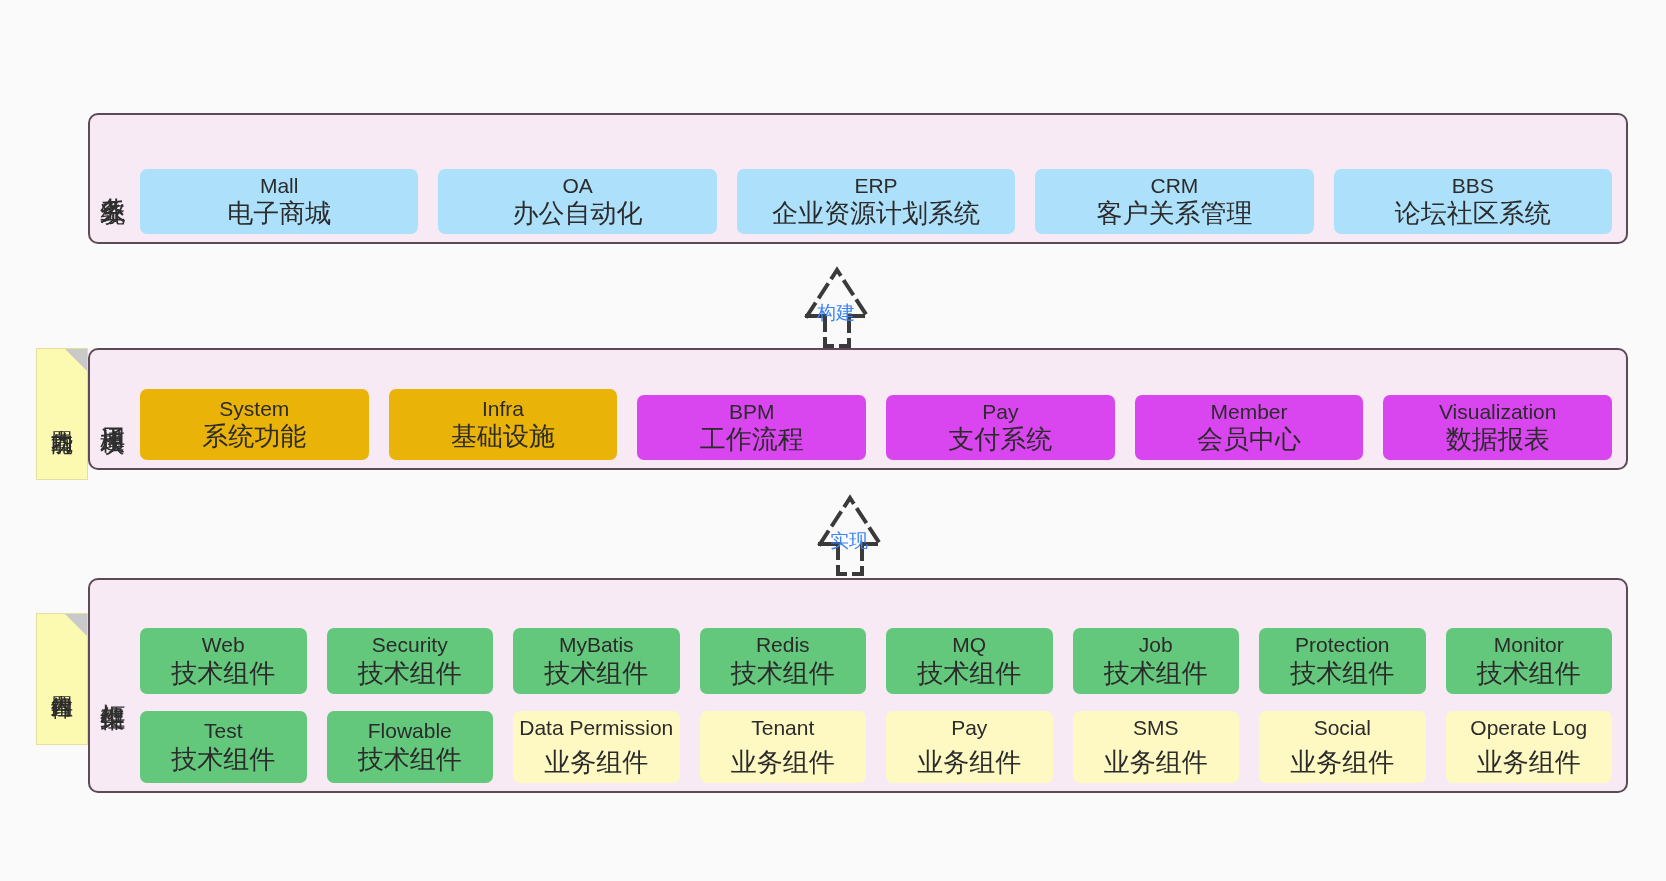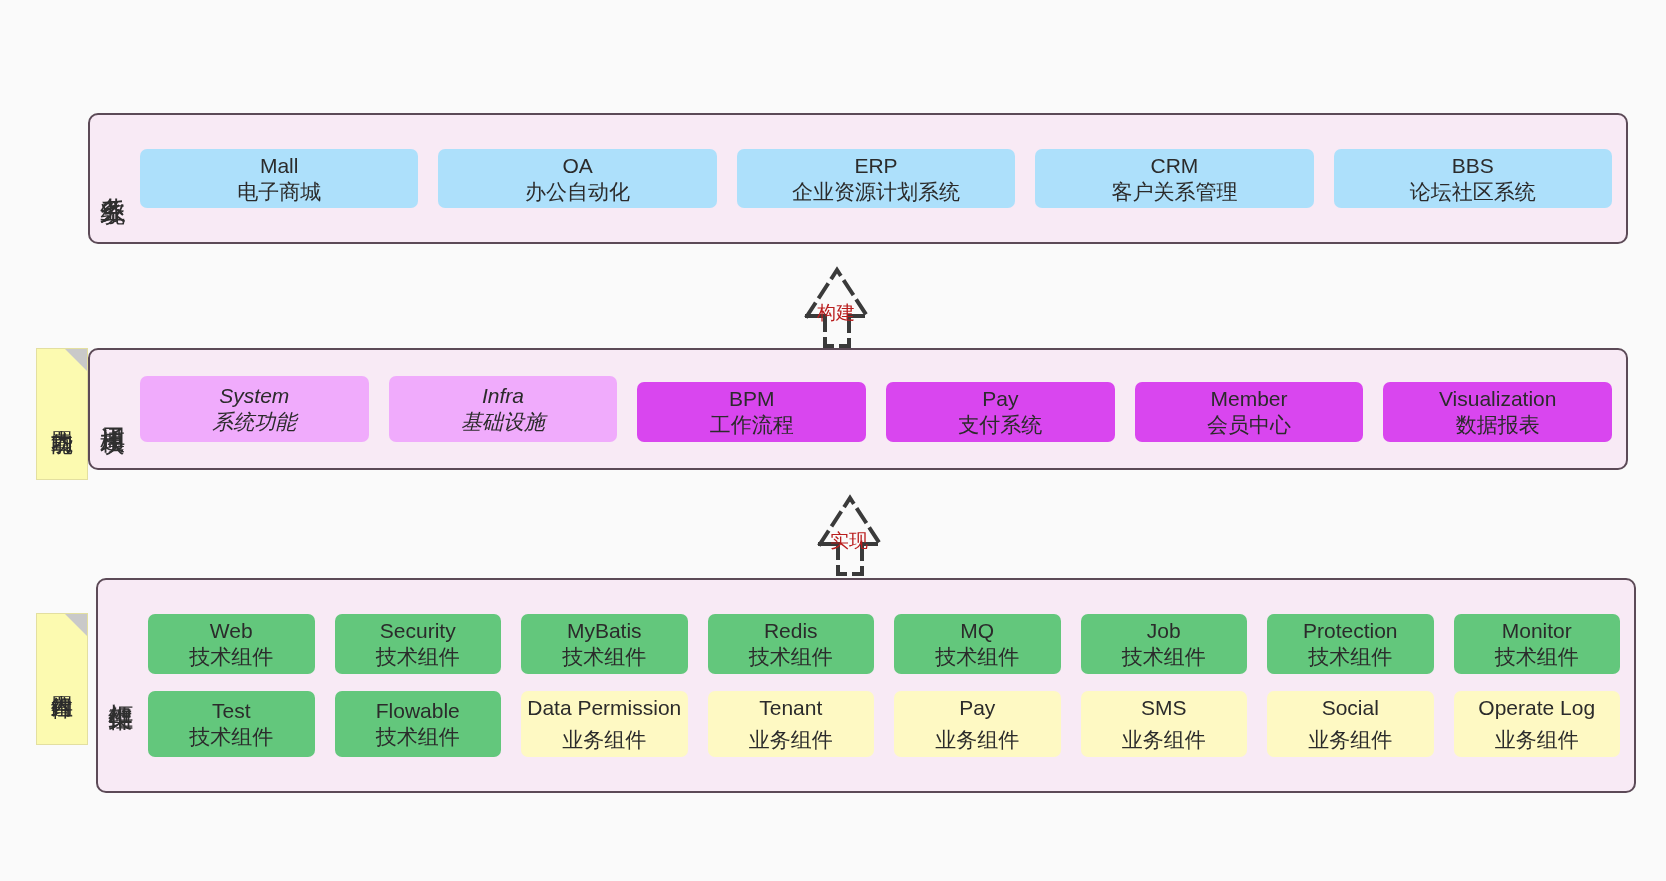--- a/index.html
+++ b/index.html
@@ -45,22 +45,22 @@
     color: #2f2f2f;
     writing-mode: vertical-rl;
     text-orientation: upright;
     white-space: nowrap;
     padding: 0 2px;
   }
   .layer-body {
     flex: 1 1 auto;
     display: flex;
     flex-direction: column;
-    justify-content: center;
-    padding: 0 14px 0 4px;
+    justify-content: flex-end;
+    padding: 0 14px 8px 4px;
   }
   .row {
     display: flex;
     align-items: stretch;
     justify-content: space-between;
     gap: 20px;
   }
   .row + .row { margin-top: 17px; }
 
   
@@ -71,24 +71,24 @@
     display: flex;
     flex-direction: column;
     align-items: center;
     justify-content: center;
     text-align: center;
     color: #2b2b2b;
     line-height: 1.22;
     padding: 4px 6px;
   }
   .node .title  { font-size: 21px; }
-  .node .sub    { font-size: 21px; }
+  .node .sub    { font-size: 26px; }
 
   .node.blue        { background: #ade0fb; }
-  .node.red         { background: #f0abfc; font-style: italic; }
+  .node.red         { background: #eab308; }
   .node.pink        { background: #d946ef; margin-top: 6px; }
   .node.green       { background: #63c77c; }
   .node.green-light { background: #fef9c3; gap: 7px; }
 
   
   .note {
     position: absolute;
     box-sizing: border-box;
     width: 52px;
     background: #fcfab0;
@@ -114,21 +114,21 @@
   }
 
   
   .arrow {
     position: absolute;
     z-index: 2;
   }
   .arrow .arrow-label {
     position: absolute;
     font-size: 19px;
-    color: #b91c1c;
+    color: #3b82f6;
     white-space: nowrap;
     background: transparent;
     z-index: 4;
   }
 </style>
 </head>
 <body>
 
 <div id="diagram">
 
@@ -213,21 +213,21 @@
       <path d="M 70 54 L 70 84 L 94 84 L 94 54" fill="none" stroke="#3a3a3a" stroke-width="4" stroke-dasharray="14,9" stroke-linecap="square"></path>
     </svg>
     <span class="arrow-label" style="left:62px; top:38px;">实现</span>
   </div>
 
   <div class="note" style="left:36px; top:613px; height:132px;">
     <span class="fold"></span>
     <span>内置组件</span>
   </div>
 
-  <div class="layer" id="layer-framework" style="left:96px; top:578px; width:1540px; height:215px;">
+  <div class="layer" id="layer-framework" style="left:88px; top:578px; width:1540px; height:215px;">
     <div class="layer-title">框架组件</div>
     <div class="layer-body">
 
       <div class="row">
         <div class="node green">
           <div class="title">Web</div>
           <div class="sub">技术组件</div>
         </div>
         <div class="node green">
           <div class="title">Security</div>

